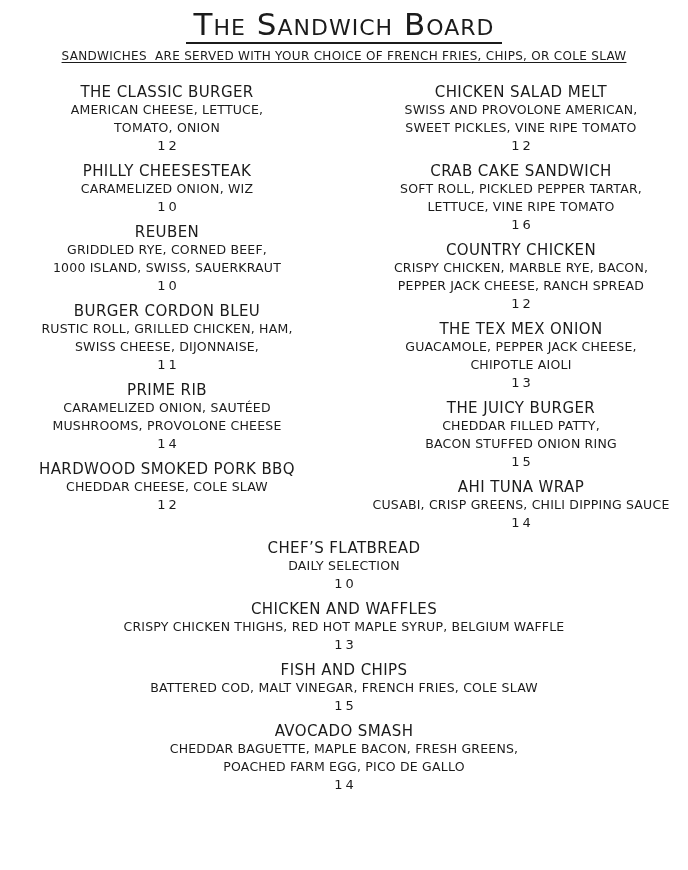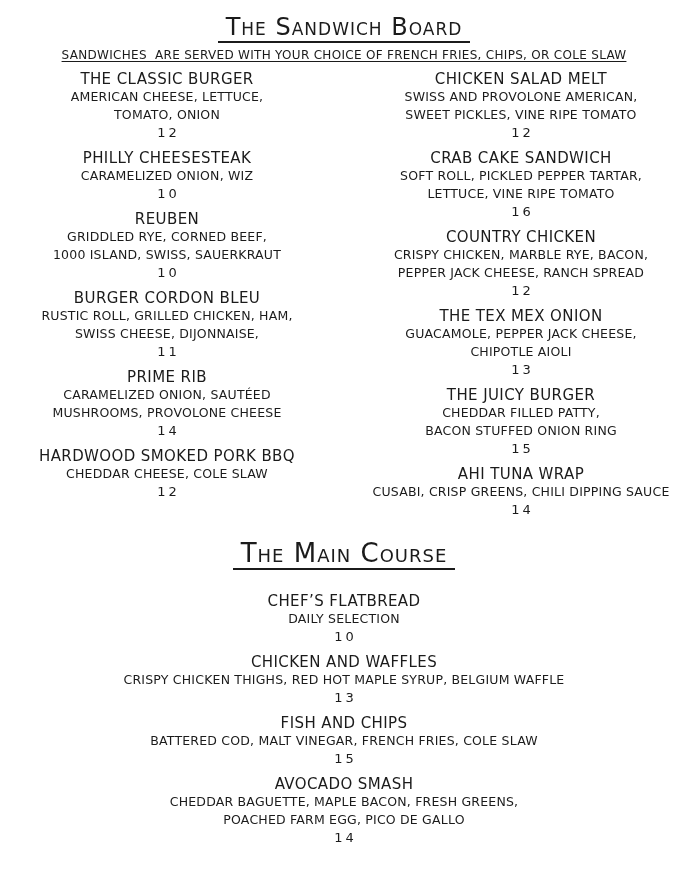--- a/index.html
+++ b/index.html
@@ -22,21 +22,21 @@
   
   .main-title {
     margin: 0;
     text-align: center;
     line-height: 1.05;
   }
   .title-text {
     display: inline-block;
     font-variant-caps: small-caps;
     font-weight: 400;
-    font-size: 24px;
+    font-size: 31px;
     letter-spacing: 1px;
     border-bottom: 2px solid #1b1b1b;
     padding: 0 8px 1px 8px;
   }
   .subtitle {
     margin-top: 5px;
     text-align: center;
     font-size: 12px;
     letter-spacing: 0.3px;
     text-decoration: underline;
@@ -50,21 +50,21 @@
     line-height: 1.05;
   }
   .section-title .title-text {
     font-size: 26px;
     border-bottom: 2px solid #1b1b1b;
   }
 
   
   .two-col {
     display: flex;
-    margin-top: 8px;
+    margin-top: 20px;
     gap: 32px;
   }
   .col {
     width: 50%;
     text-align: center;
   }
   .one-col {
     text-align: center;
   }
 
@@ -167,23 +167,20 @@
           <div class="item-price">15</div>
         </div>
         <div class="menu-item">
           <div class="item-name">AHI TUNA WRAP</div>
           <div class="item-desc">CUSABI, CRISP GREENS, CHILI DIPPING SAUCE</div>
           <div class="item-price">14</div>
         </div>
       </div>
   </section>
 
-  <h2 class="section-title">
-    <span class="title-text">The Main Course</span>
-  </h2>
 
   <section class="one-col" id="main-items">
       <div class="menu-item">
         <div class="item-name">CHEF’S FLATBREAD</div>
         <div class="item-desc">DAILY SELECTION</div>
         <div class="item-price">10</div>
       </div>
       <div class="menu-item">
         <div class="item-name">CHICKEN AND WAFFLES</div>
         <div class="item-desc">CRISPY CHICKEN THIGHS, RED HOT MAPLE SYRUP, BELGIUM WAFFLE</div>

